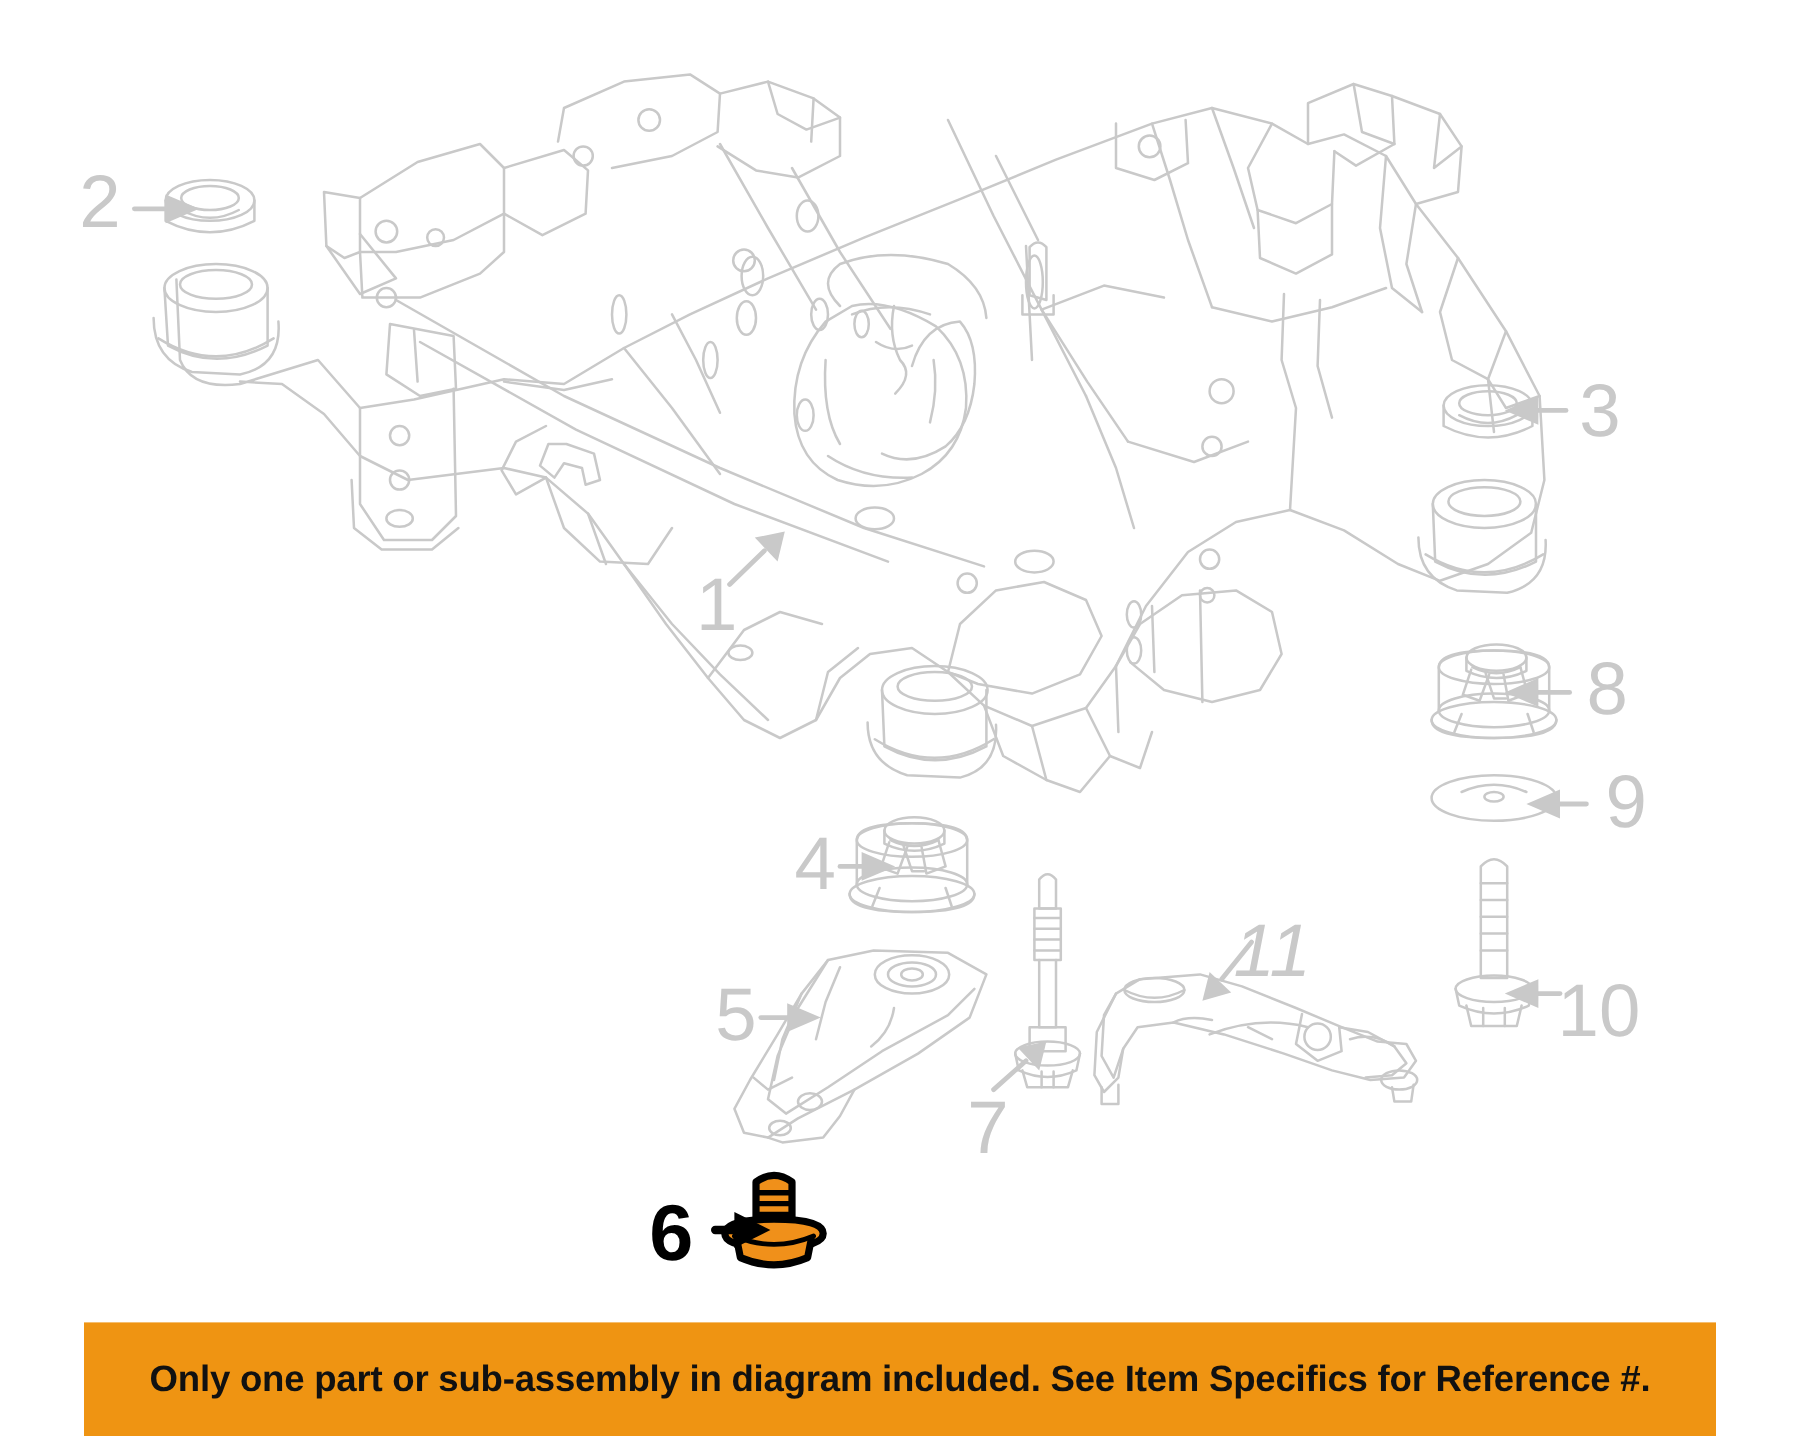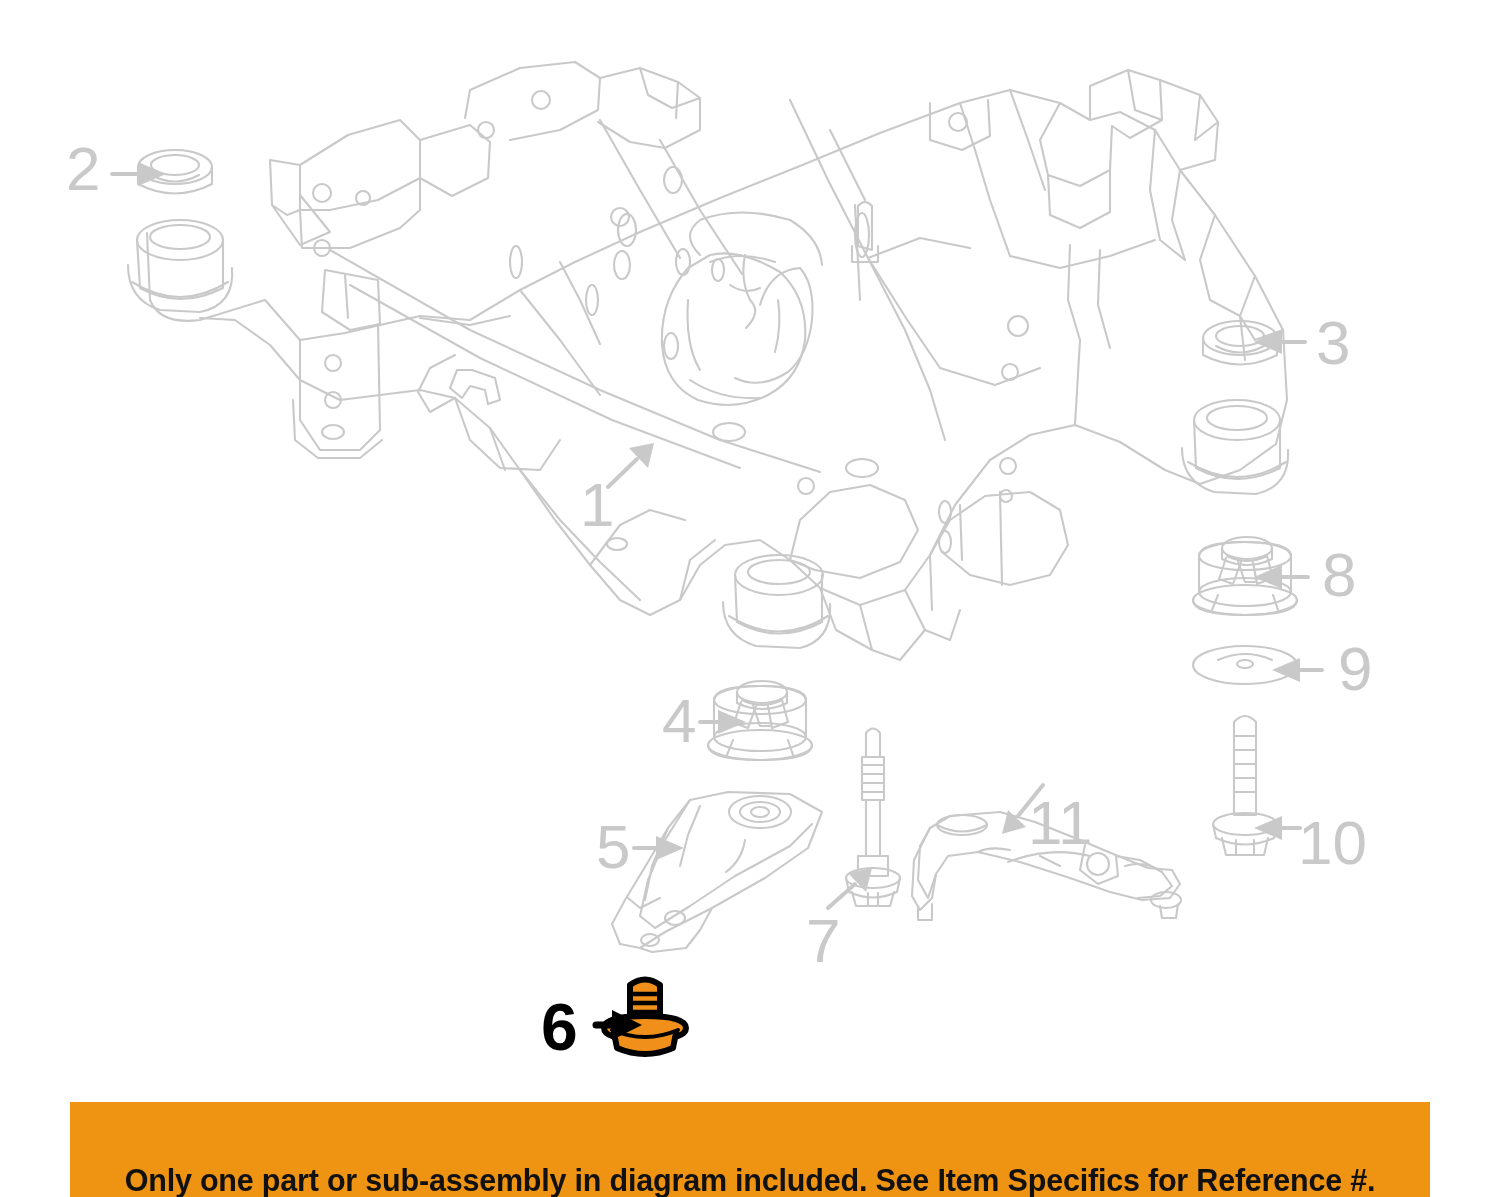--- a/index.html
+++ b/index.html
@@ -25,21 +25,21 @@
   }
   .callout.hi{color:#000000;font-weight:700;}
 
   
   #banner{
     position:absolute;
     left:70px;top:1102px;
     width:1360px;height:95px;
     background:#ef9412;
     display:flex;flex-direction:column;
-    align-items:center;justify-content:flex-end;
+    align-items:center;justify-content:center;
     gap:15px;
   }
   #banner .bline{
     color:#111111;
     font-family:"Liberation Sans", sans-serif;
     font-weight:700;
     font-size:30.5px;
     letter-spacing:-0.2px;
     line-height:1.12;
     white-space:nowrap;
@@ -354,19 +354,19 @@
   <div class="callout" style="left:66px;top:138px;">2</div>
   <div class="callout" style="left:1316px;top:312px;">3</div>
   <div class="callout" style="left:580px;top:474px;">1</div>
   <div class="callout" style="left:662px;top:690px;">4</div>
   <div class="callout" style="left:596px;top:816px;">5</div>
   <div class="callout hi" style="left:541px;top:994px;font-size:66px;">6</div>
   <div class="callout" style="left:806px;top:910px;">7</div>
   <div class="callout" style="left:1322px;top:544px;">8</div>
   <div class="callout" style="left:1338px;top:638px;">9</div>
   <div class="callout" style="left:1298px;top:796px;margin-top:16px;">10</div>
-  <div class="callout" style="left:1028px;top:792px;">11</div>
+  <div class="callout" style="left:1028px;top:762px;font-style:italic;">11</div>
 
   <div id="banner">
     <div class="bline">Only one part or sub-assembly in diagram included. See Item Specifics for Reference #.</div>
   </div>
 
 </div>
 
 </body></html>

